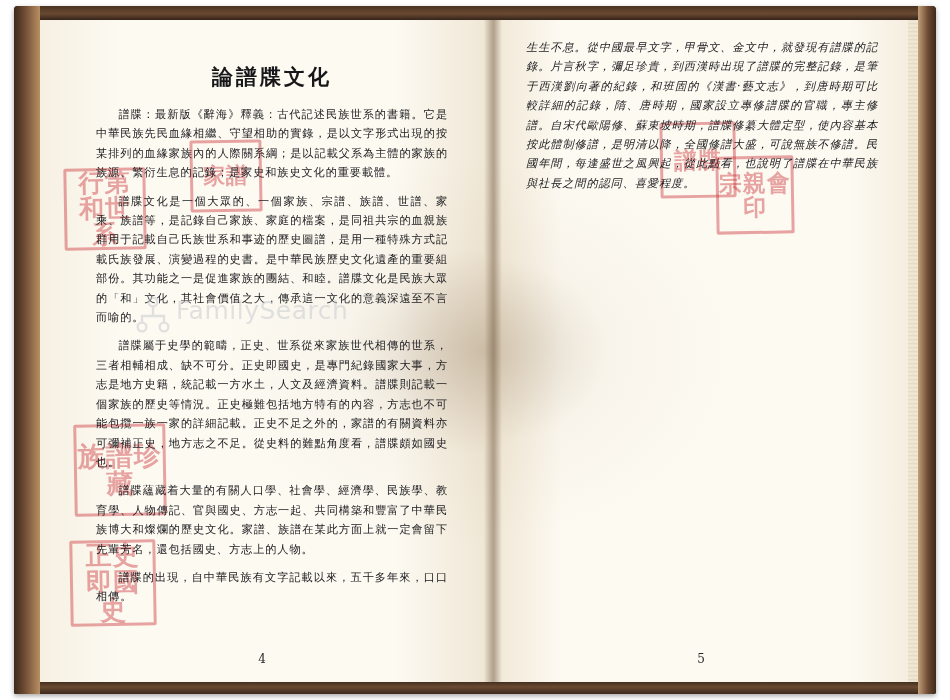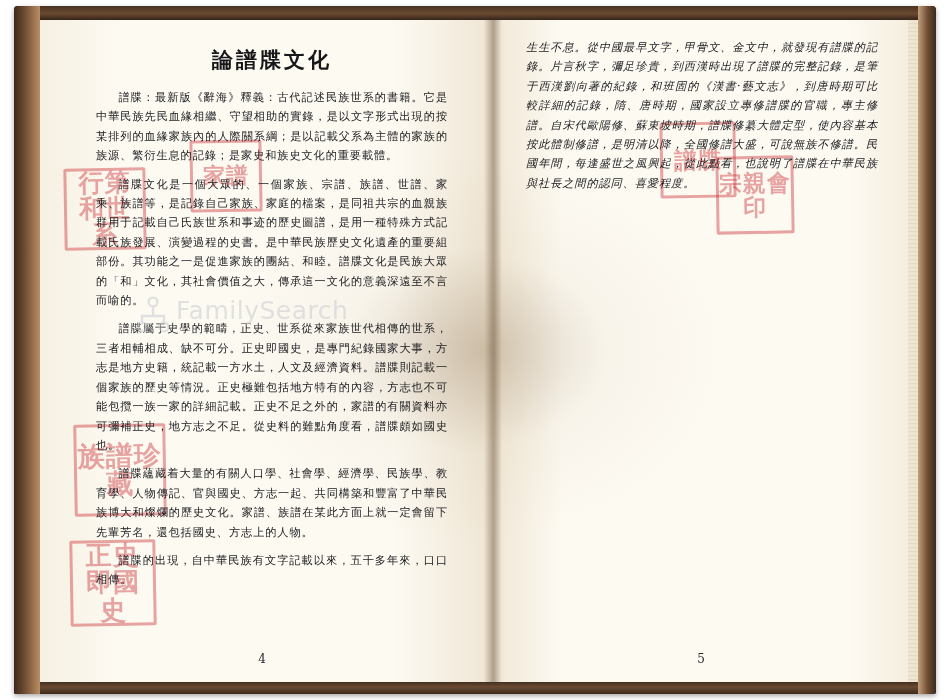--- a/index.html
+++ b/index.html
@@ -120,21 +120,21 @@
   
   .page-inner {
     position: absolute;
     top: 0;
     height: 100%;
     box-sizing: border-box;
   }
   .page-left .page-inner {
     left: 56px;
     width: 352px;
-    padding-top: 26px;
+    padding-top: 43px;
   }
   .page-right .page-inner {
     left: 42px;
     width: 352px;
     padding-top: 18px;
   }
 
   .page-title {
     text-align: center;
     font-family: "DejaVu Serif", serif;

